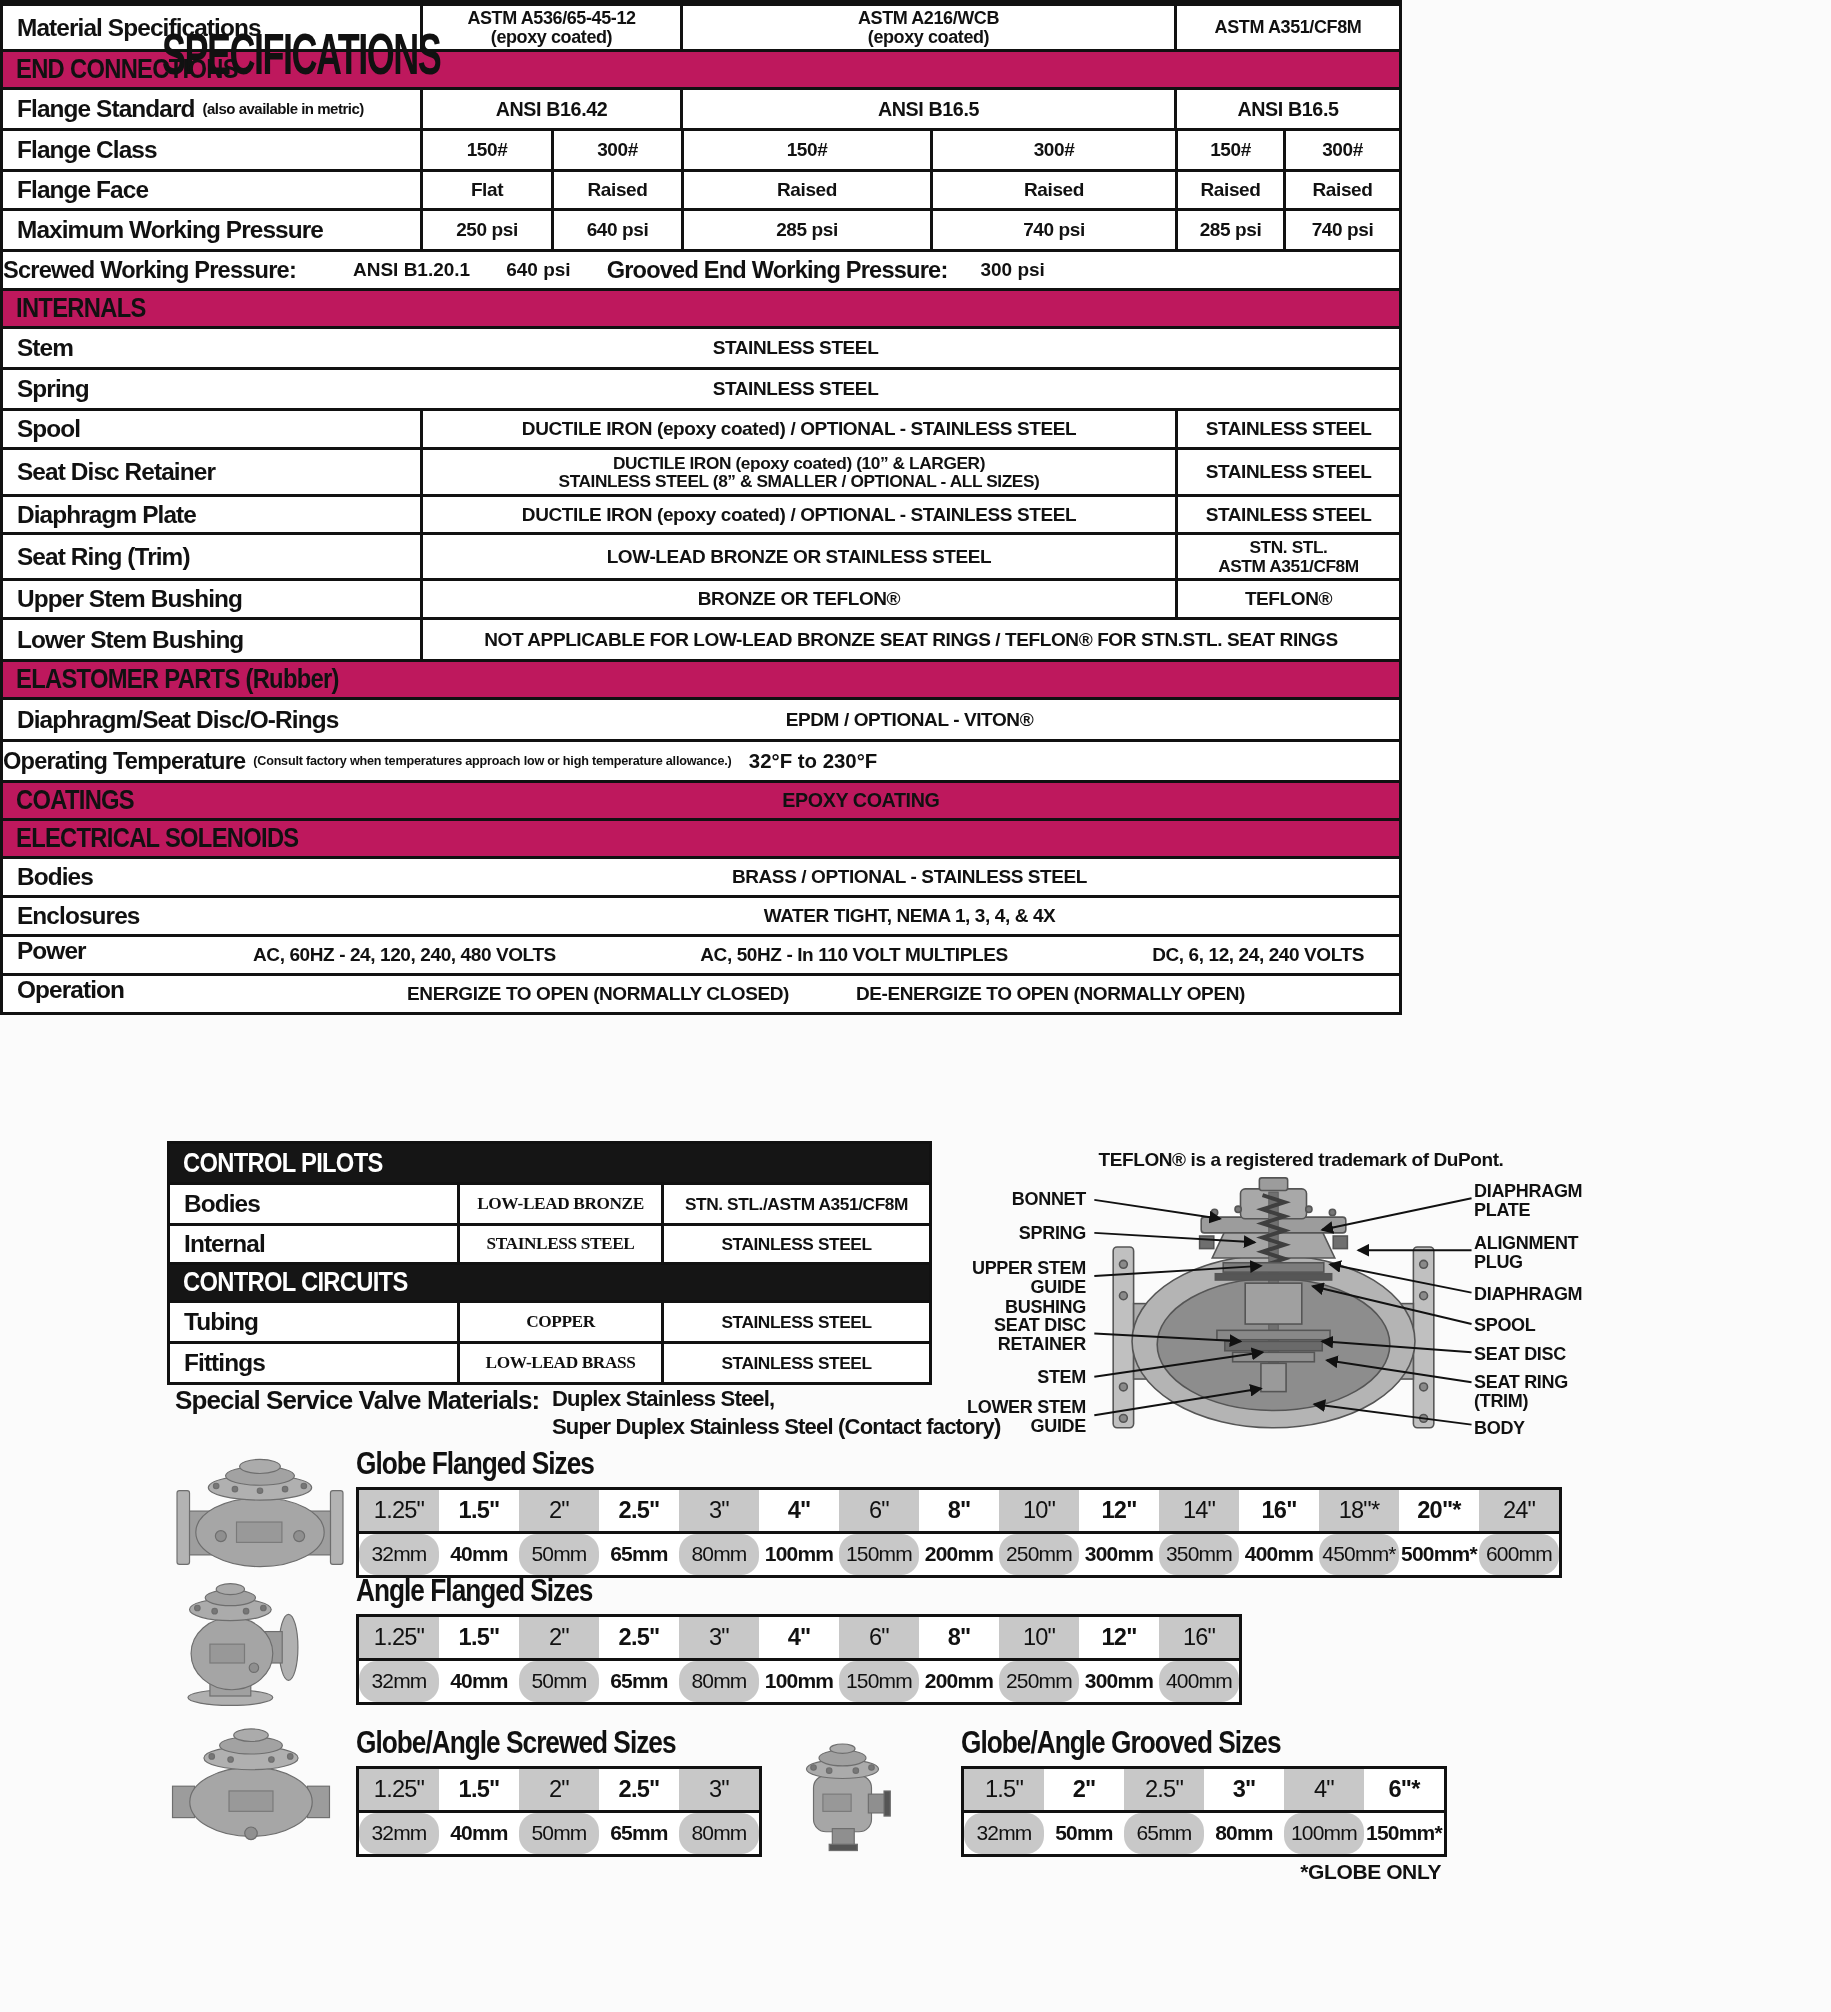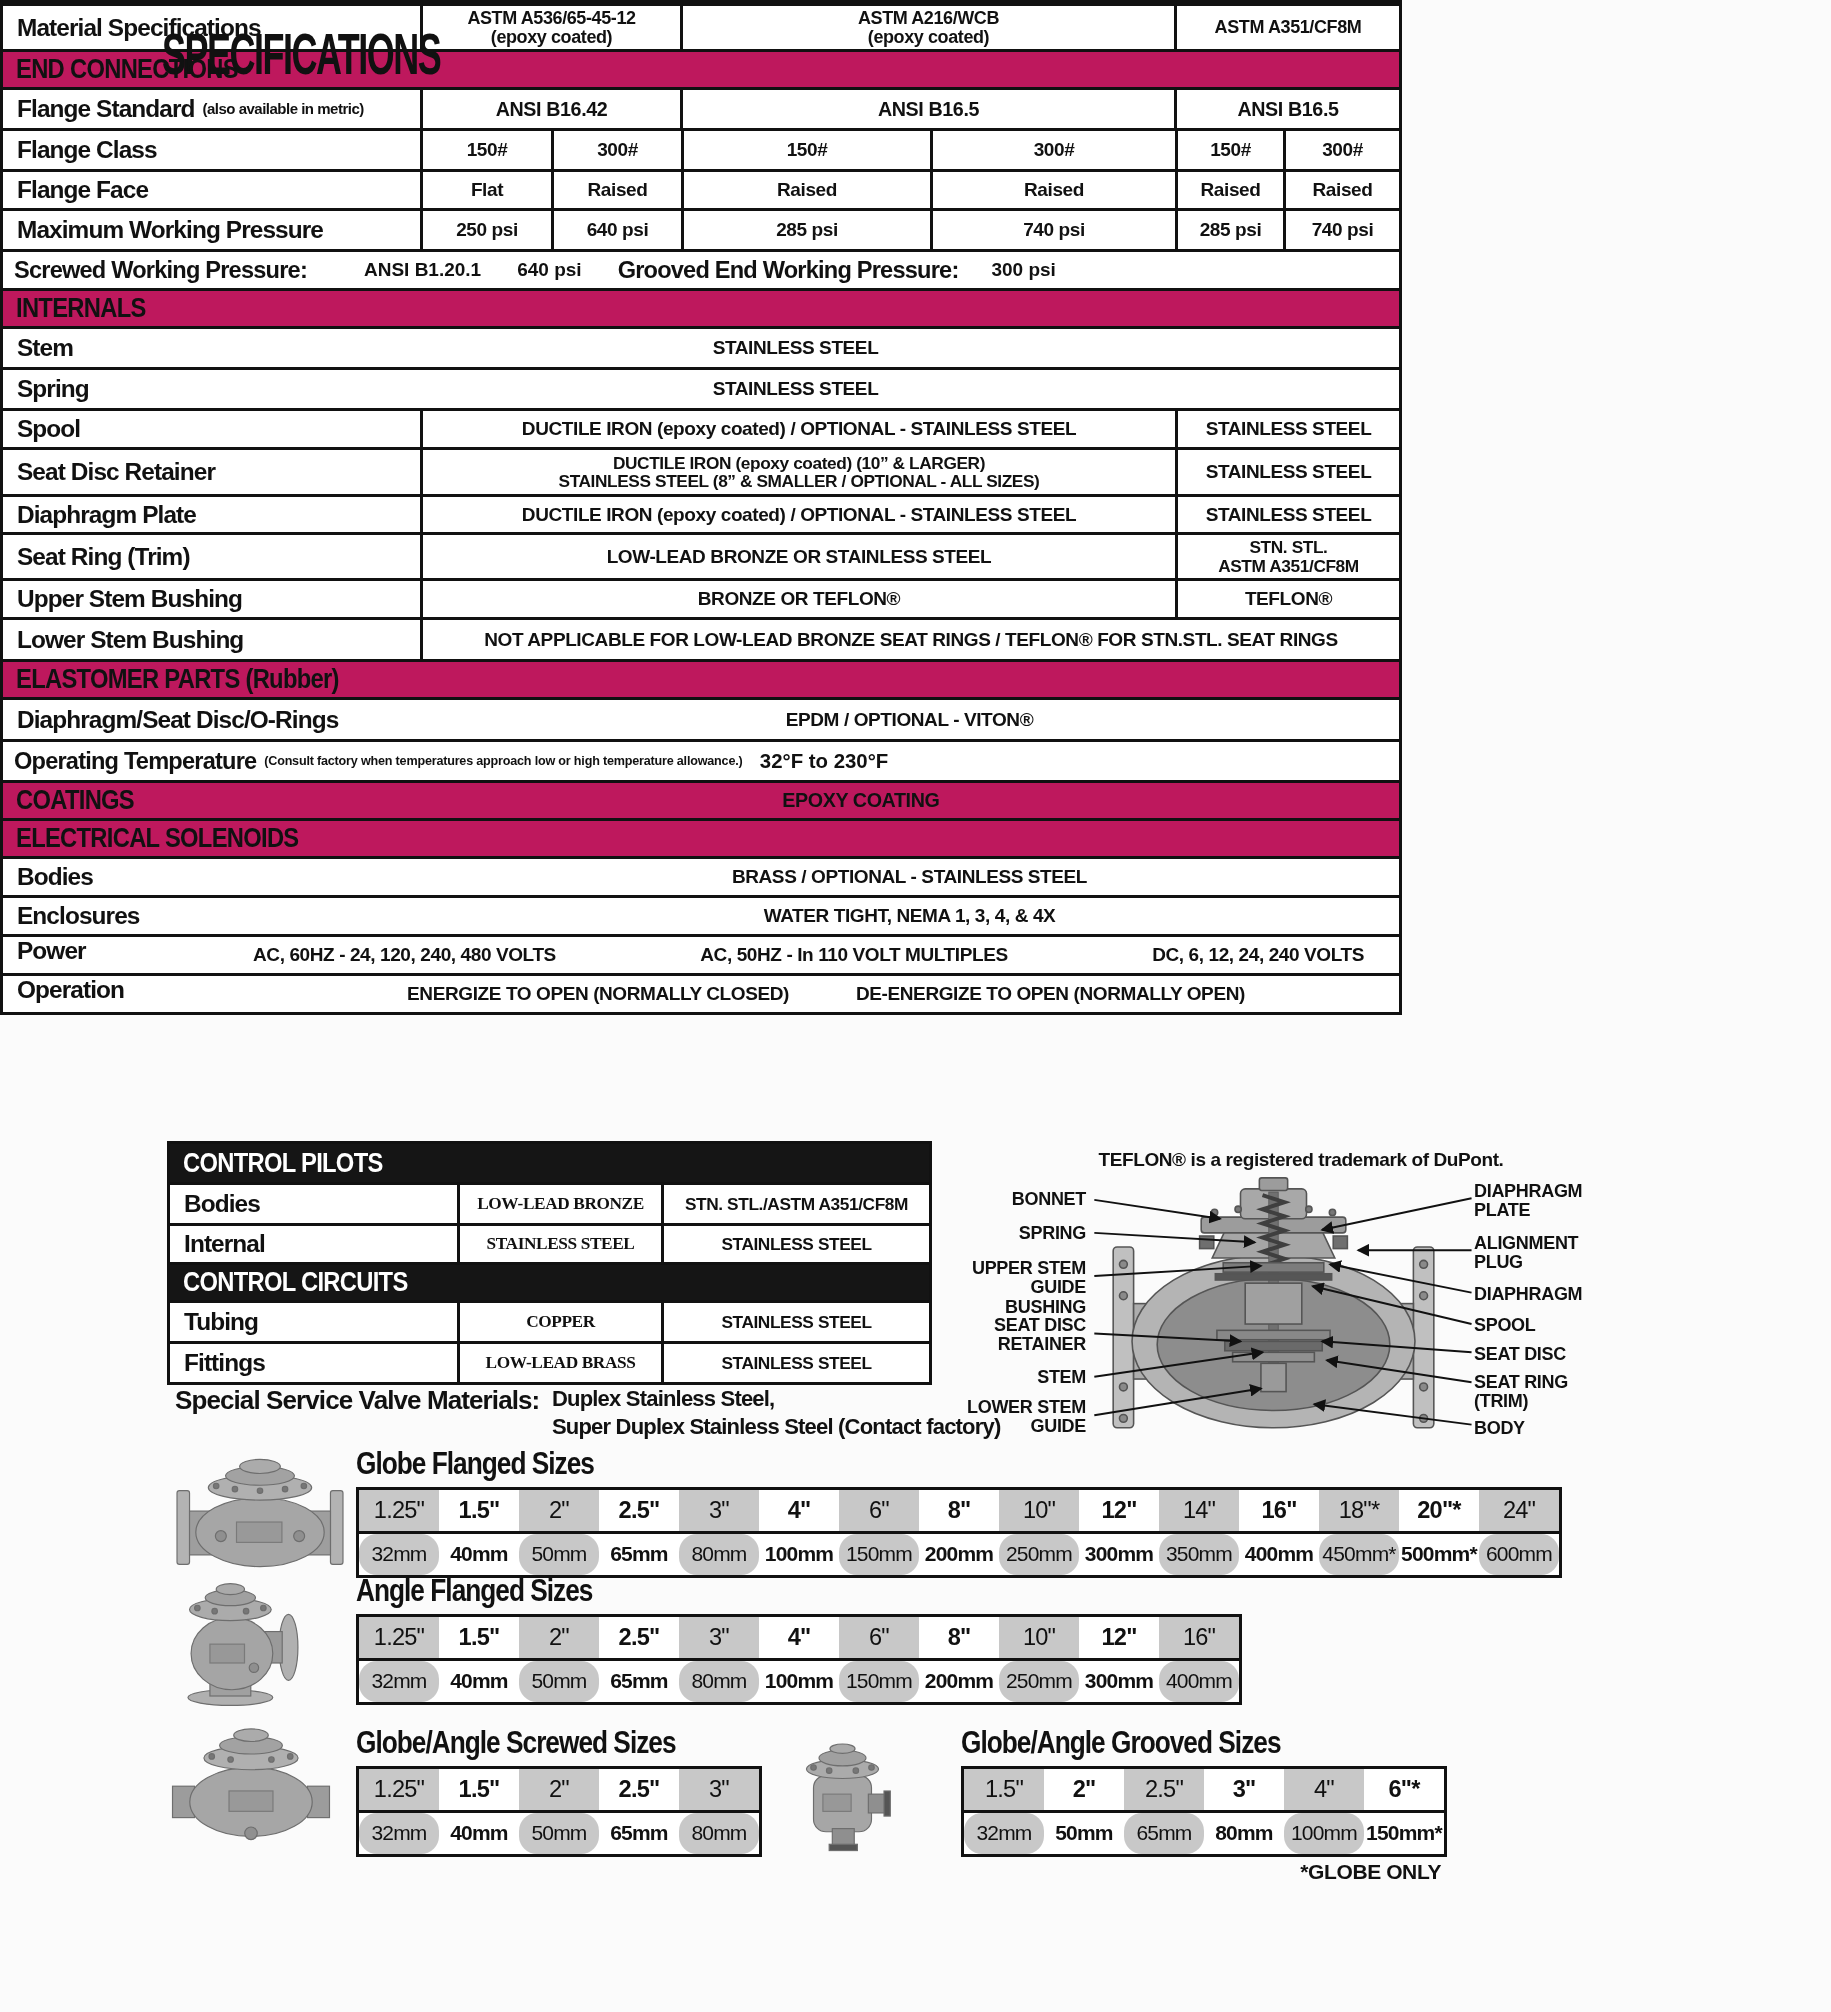--- a/index.html
+++ b/index.html
@@ -44,21 +44,21 @@
   .overlay .oval{flex:1;display:flex;align-items:center;justify-content:center;
                  padding-left:189px;font-size:19px;font-weight:700;letter-spacing:-0.4px;}
   .centerrow .val{flex:1;display:flex;align-items:center;justify-content:center;
                   font-size:19px;font-weight:700;letter-spacing:-0.4px;white-space:pre-line;text-align:center;}
   .minilab{width:236px;flex:none;display:flex;align-items:flex-start;padding-left:14px;}
   .spread{flex:1;display:flex;align-items:center;justify-content:space-between;
           padding-right:35px;font-size:19px;font-weight:700;letter-spacing:-0.4px;}
   .two{flex:1;display:flex;align-items:center;justify-content:center;gap:67px;
        font-size:19px;font-weight:700;letter-spacing:-0.4px;}
   .swp{align-items:center;}
-  .swp-lab{font-size:23.6px;font-weight:700;letter-spacing:-0.8px;margin-left:11px;white-space:nowrap;}
+  .swp-lab{font-size:23.6px;font-weight:700;letter-spacing:-0.8px;white-space:nowrap;}
   .swp-val{font-size:19px;font-weight:700;white-space:nowrap;}
 
   
   .pilots{left:167px;top:1141px;width:759px;border:3.1px solid #111;background:#fff;}
   .p-label{width:287px;flex:none;}
   .p-c1{width:204px;flex:none;font-family:Liberation Serif, serif;}
   .p-c2{flex:1;}
   .pilots .c{font-size:17.3px;}
   .pilots .bar{background:#151515;color:#fff;border-top:3.1px solid #111;}
   .pilots .bar.first{border-top:none;}

